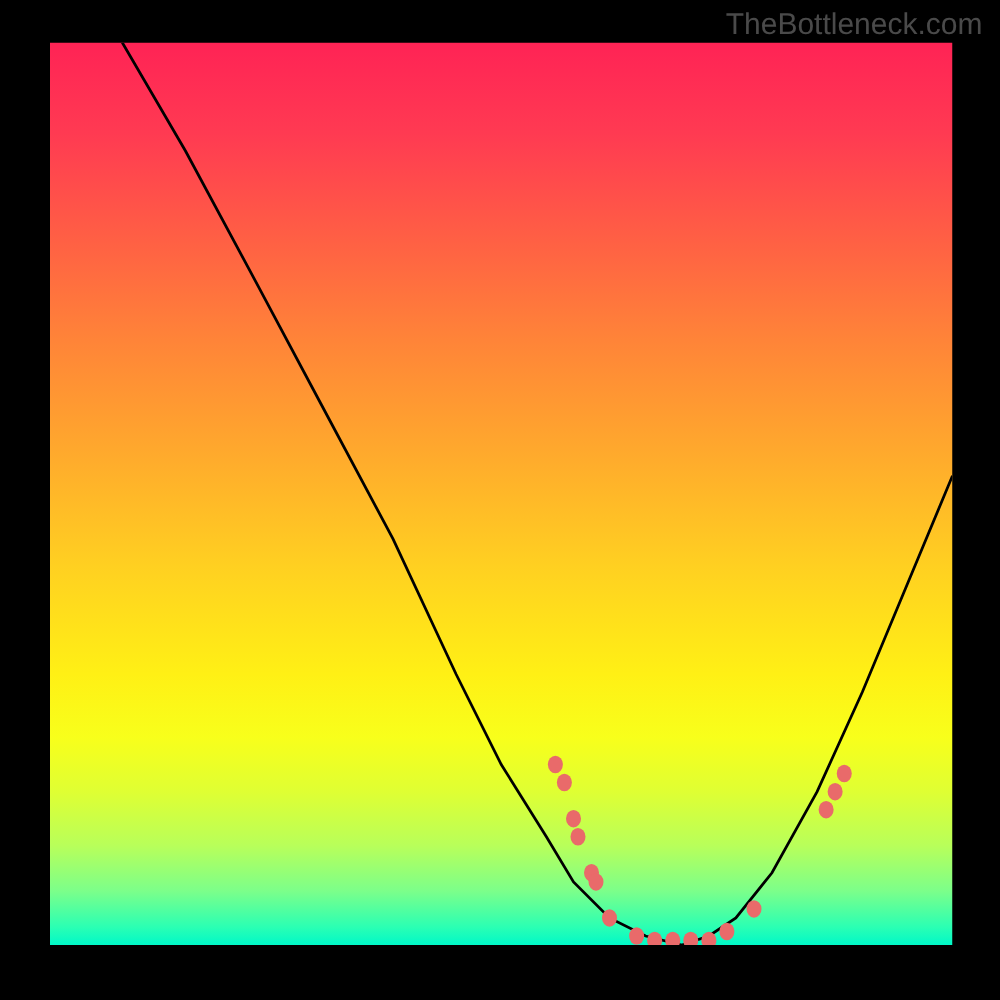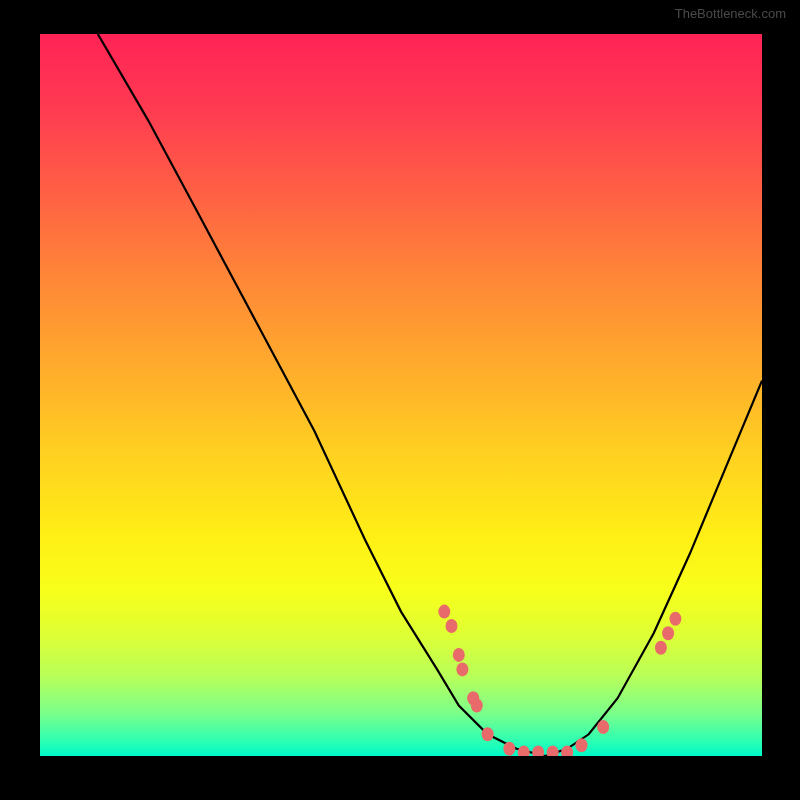--- a/index.html
+++ b/index.html
@@ -9,21 +9,21 @@
     width: 800px;
     height: 800px;
     position: relative;
     font-family: Arial, sans-serif;
   }
   .watermark {
     position: absolute;
     top: 6px;
     right: 14px;
     color: #4a4a4a;
-    font-size: 13px;
+    font-size: 24px;
     font-weight: 500;
     z-index: 10;
   }
   .plot-area {
     position: absolute;
     left: 40px;
     top: 34px;
     width: 722px;
     height: 722px;
     overflow: hidden;

